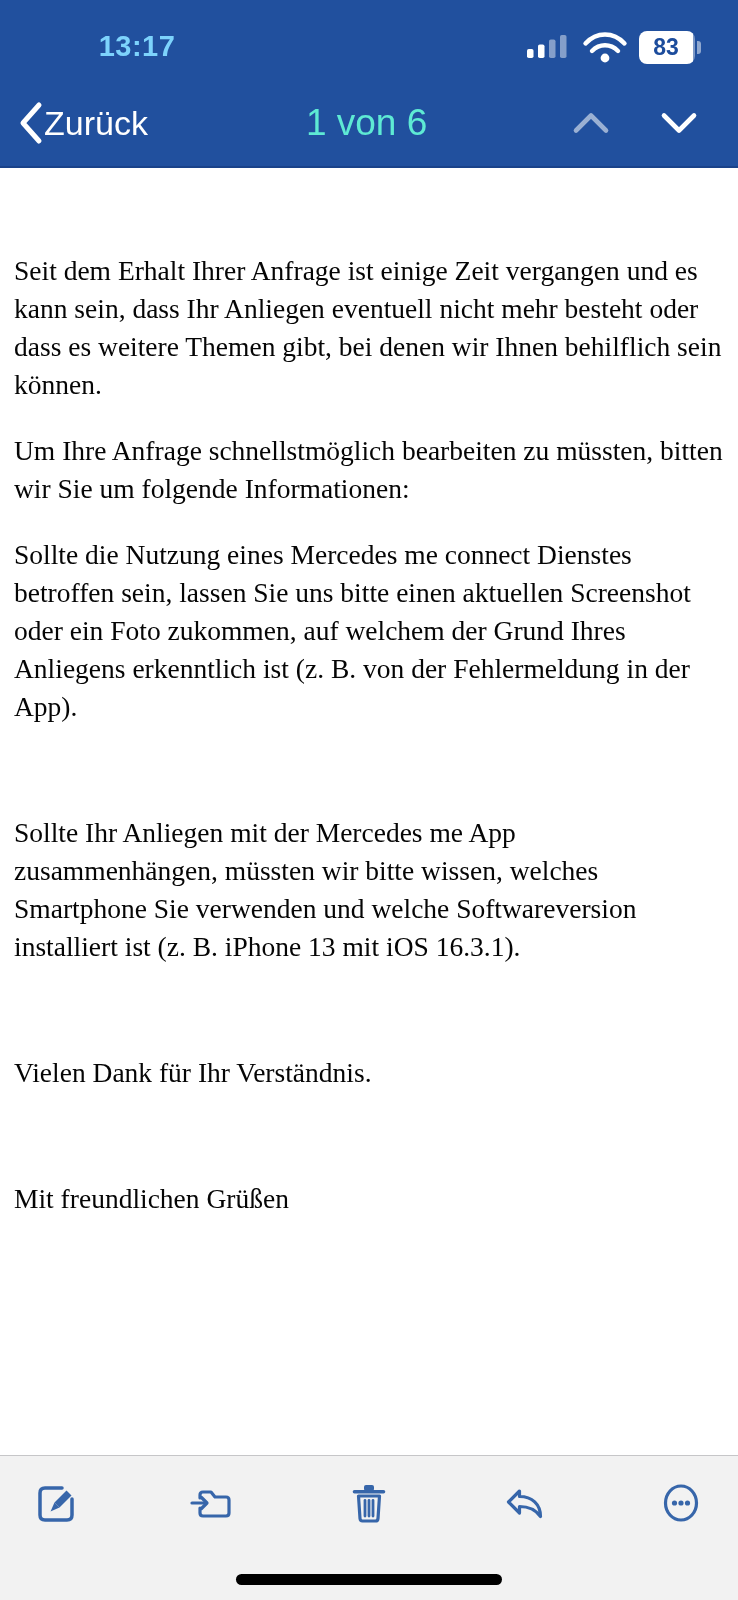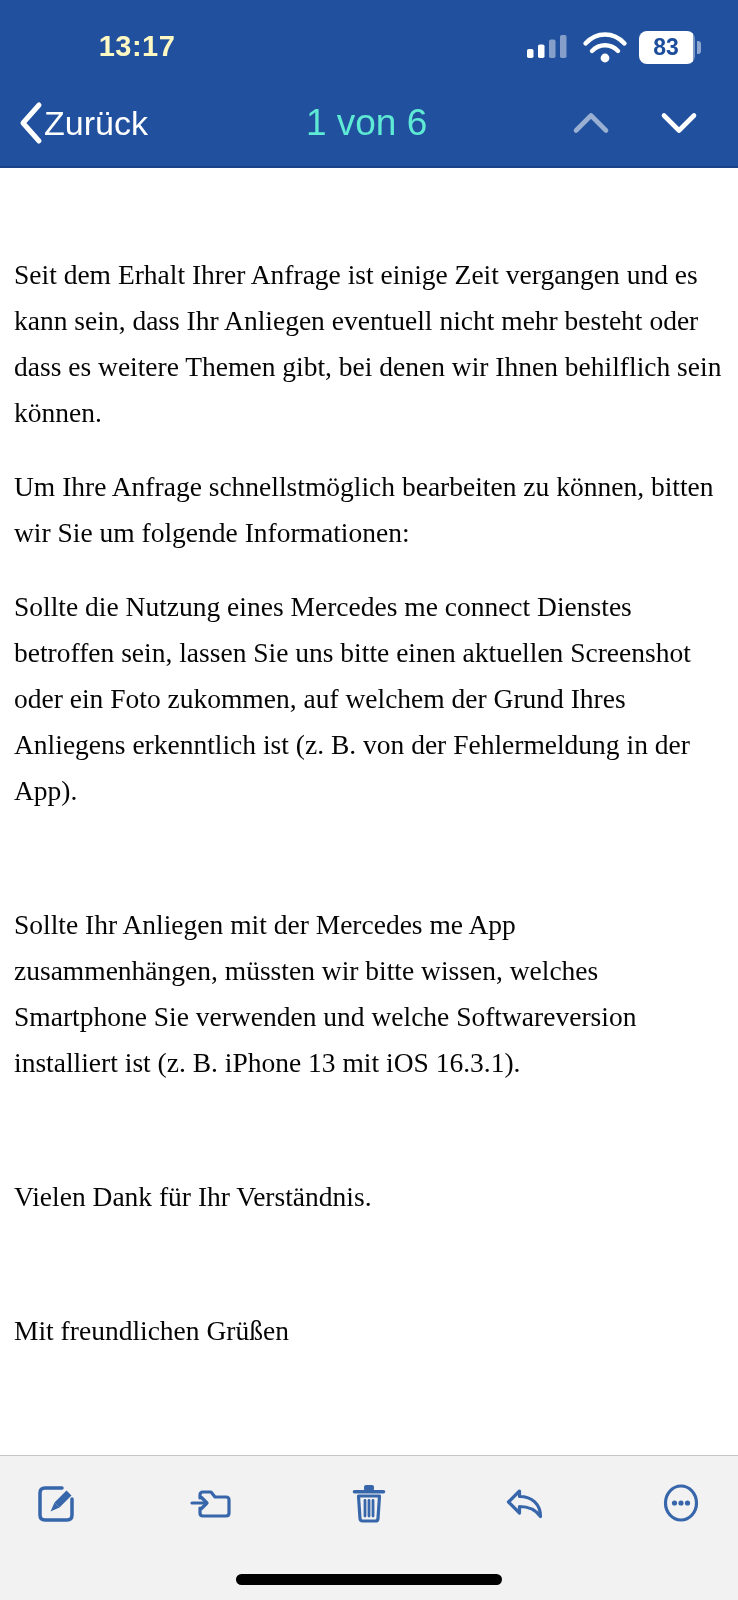--- a/index.html
+++ b/index.html
@@ -17,21 +17,21 @@
     width: 738px; height: 168px;
     background: #21509e;
     border-bottom: 2px solid #1a4289;
     box-sizing: border-box;
     z-index: 5;
   }
   .status-bar { position: relative; height: 80px; }
   .status-time {
     position: absolute; left: 88px; top: 30px; width: 98px;
     text-align: center;
-    color: #fef9c3; font-size: 29px; font-weight: 700; letter-spacing: 0.5px;
+    color: #7dd3fc; font-size: 29px; font-weight: 700; letter-spacing: 0.5px;
   }
   .status-right {
     position: absolute; right: 37px; top: 30px; height: 34px;
     display: flex; align-items: center; gap: 11px;
   }
   .battery { display: flex; align-items: center; }
   .battery-body {
     width: 56px; height: 33px; border-radius: 8px;
     overflow: hidden; display: flex;
   }
@@ -68,21 +68,21 @@
     position: absolute; top: 168px; left: 0;
     width: 738px; height: 1287px;
     background: #ffffff;
     padding: 84px 0 0 14px;
     box-sizing: border-box;
     overflow: hidden;
   }
   .para {
     margin: 0;
     font-family: "Liberation Serif", serif;
-    font-size: 27.5px; line-height: 46px;
+    font-size: 27.5px; line-height: 38px;
     color: #050505;
     white-space: pre;
   }
   .gap-s { margin-bottom: 28px; }
   .gap-l { margin-bottom: 88px; }
 
   
   .toolbar {
     position: absolute; top: 1455px; left: 0;
     width: 738px; height: 145px;
@@ -168,21 +168,21 @@
       </span>
     </div>
   </div>
 </div>
 
 <div class="main">
   <p class="para gap-s">Seit dem Erhalt Ihrer Anfrage ist einige Zeit vergangen und es
 kann sein, dass Ihr Anliegen eventuell nicht mehr besteht oder
 dass es weitere Themen gibt, bei denen wir Ihnen behilflich sein
 können.</p>
-  <p class="para gap-s">Um Ihre Anfrage schnellstmöglich bearbeiten zu können, bitten
+  <p class="para gap-s">Um Ihre Anfrage schnellstmöglich bearbeiten zu müssten, bitten
 wir Sie um folgende Informationen:</p>
   <p class="para gap-l">Sollte die Nutzung eines Mercedes me connect Dienstes
 betroffen sein, lassen Sie uns bitte einen aktuellen Screenshot
 oder ein Foto zukommen, auf welchem der Grund Ihres
 Anliegens erkenntlich ist (z. B. von der Fehlermeldung in der
 App).</p>
   <p class="para gap-l">Sollte Ihr Anliegen mit der Mercedes me App
 zusammenhängen, müssten wir bitte wissen, welches
 Smartphone Sie verwenden und welche Softwareversion
 installiert ist (z. B. iPhone 13 mit iOS 16.3.1).</p>

